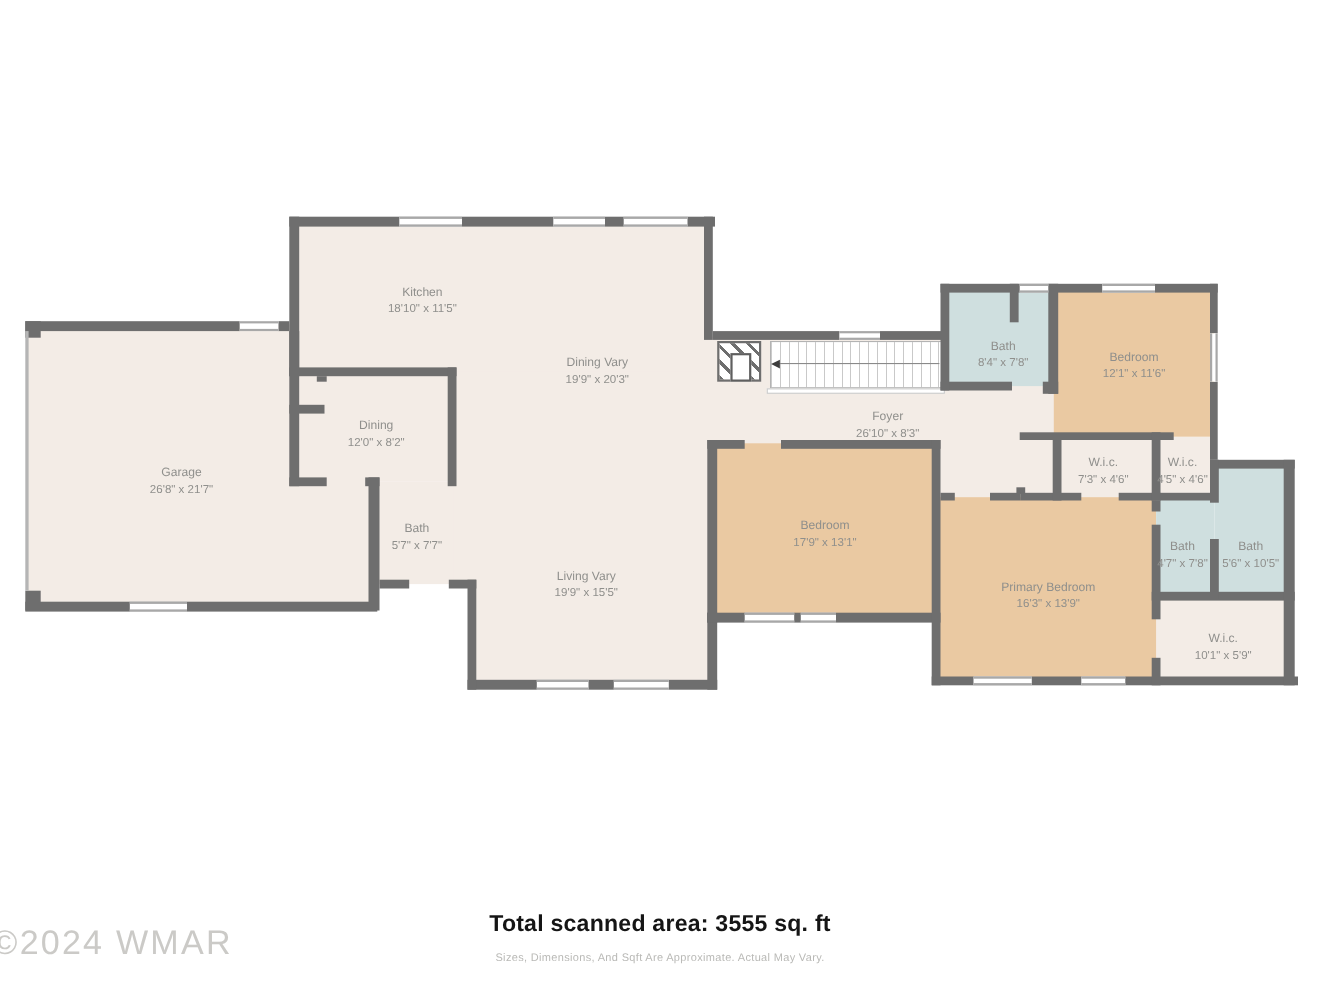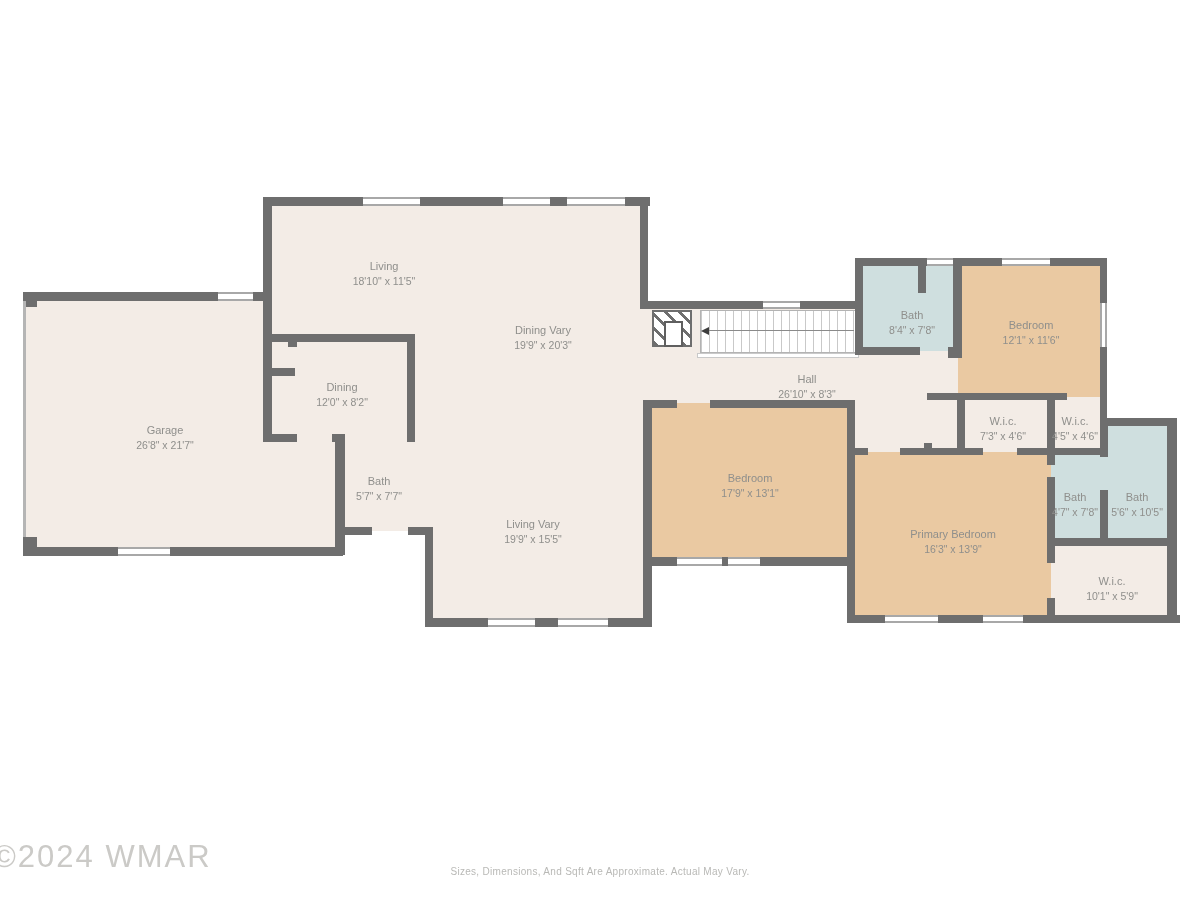--- a/index.html
+++ b/index.html
@@ -140,41 +140,41 @@
   <div class="winh" style="left:1002px;top:258px;width:48px;height:8px"></div>
   <div class="winh" style="left:885px;top:615px;width:53px;height:8px"></div>
   <div class="winh" style="left:983px;top:615px;width:40px;height:8px"></div>
   <div class="winv" style="left:1100px;top:303px;width:7px;height:44px"></div>
 
   <div class="lbl" style="left:165px;top:423px">
     <span>Garage</span>
       <span class="dim">26'8" x 21'7"</span>
   </div>
   <div class="lbl" style="left:384px;top:259px">
-    <span>Living</span>
+    <span>Kitchen</span>
       <span class="dim">18'10" x 11'5"</span>
   </div>
   <div class="lbl" style="left:543px;top:323px">
     <span>Dining Vary</span>
       <span class="dim">19'9" x 20'3"</span>
   </div>
   <div class="lbl" style="left:342px;top:380px">
     <span>Dining</span>
       <span class="dim">12'0" x 8'2"</span>
   </div>
   <div class="lbl" style="left:379px;top:474px">
     <span>Bath</span>
       <span class="dim">5'7" x 7'7"</span>
   </div>
   <div class="lbl" style="left:533px;top:517px">
     <span>Living Vary</span>
       <span class="dim">19'9" x 15'5"</span>
   </div>
   <div class="lbl" style="left:807px;top:372px">
-    <span>Hall</span>
+    <span>Foyer</span>
       <span class="dim">26'10" x 8'3"</span>
   </div>
   <div class="lbl" style="left:912px;top:308px">
     <span>Bath</span>
       <span class="dim">8'4" x 7'8"</span>
   </div>
   <div class="lbl" style="left:1031px;top:318px">
     <span>Bedroom</span>
       <span class="dim">12'1" x 11'6"</span>
   </div>
@@ -200,16 +200,17 @@
   </div>
   <div class="lbl" style="left:1137px;top:490px">
     <span>Bath</span>
       <span class="dim">5'6" x 10'5"</span>
   </div>
   <div class="lbl" style="left:1112px;top:574px">
     <span>W.i.c.</span>
       <span class="dim">10'1" x 5'9"</span>
   </div>
 
+  <div class="total">Total scanned area: 3555 sq. ft</div>
   <div class="disclaimer">Sizes, Dimensions, And Sqft Are Approximate. Actual May Vary.</div>
   <div class="watermark">©2024 WMAR</div>
 
 </div>
 
 </body></html>

